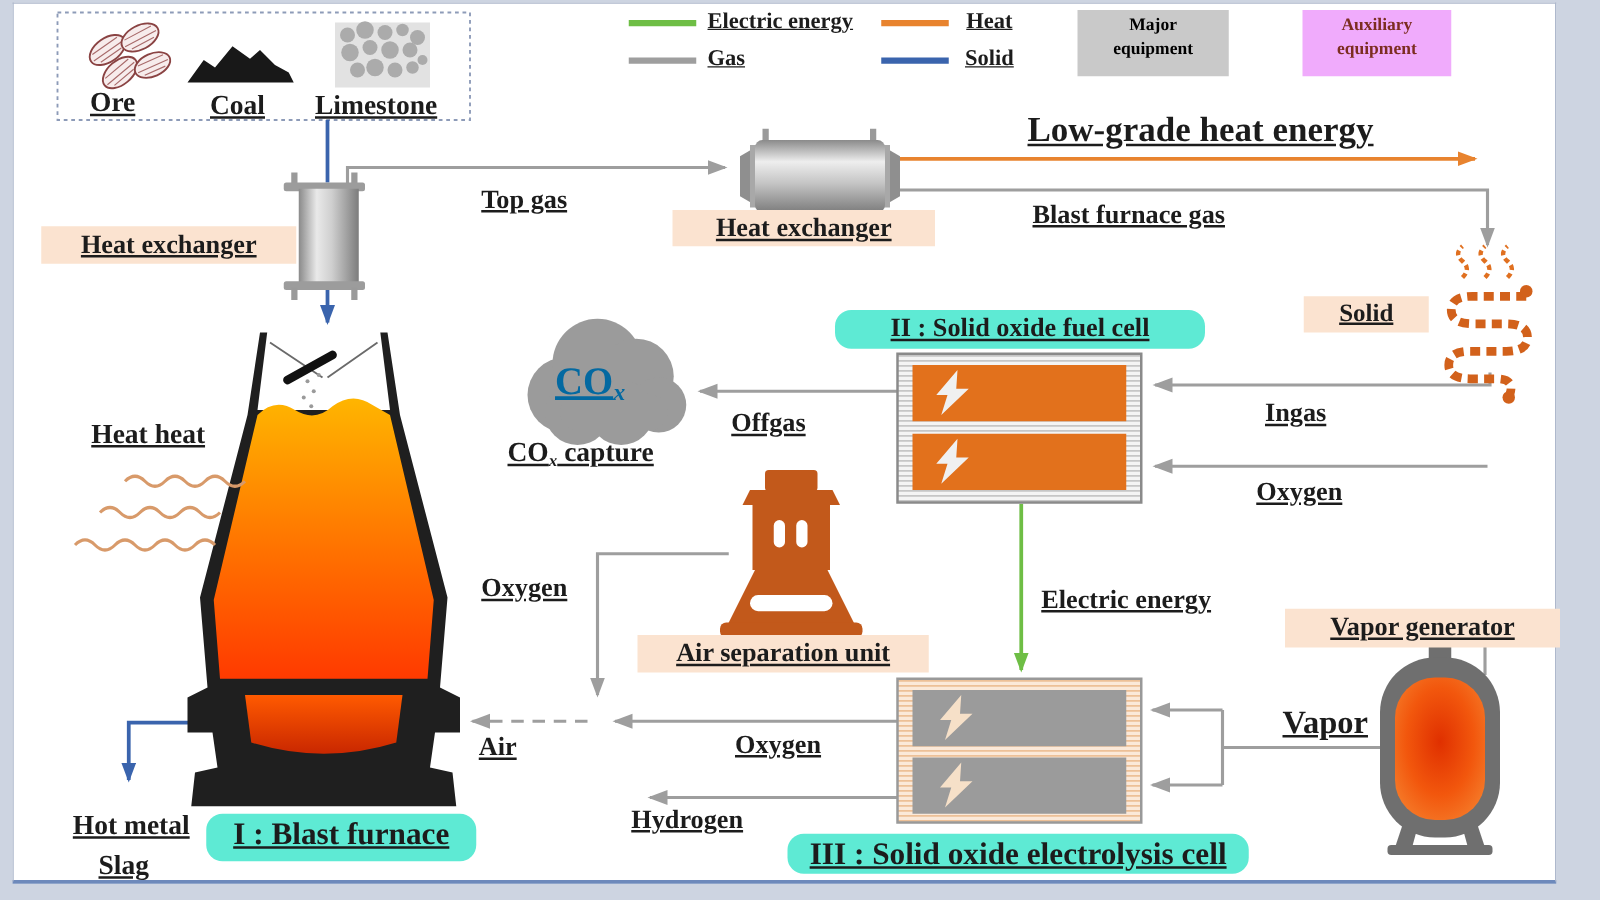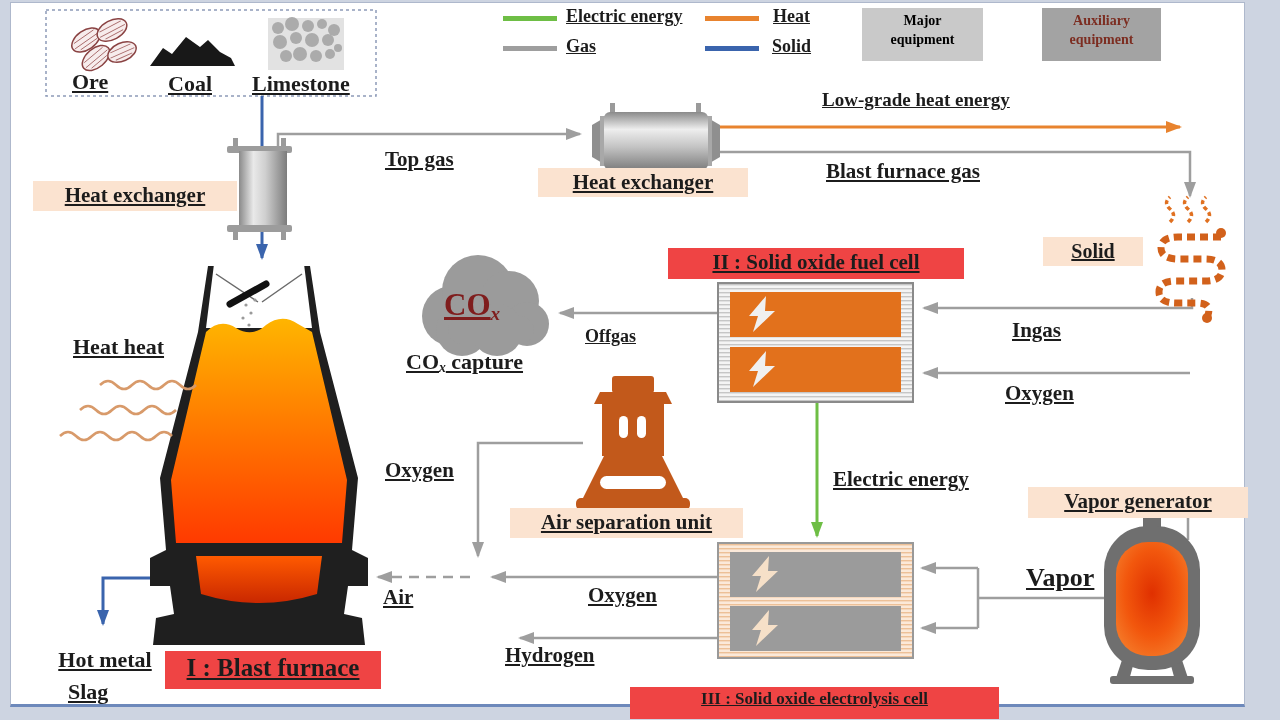--- a/index.html
+++ b/index.html
@@ -4,25 +4,25 @@
 <style>
   html,body{margin:0;padding:0;}
   #stage{position:relative;width:1280px;height:720px;background:#cdd4e1;overflow:hidden;
          font-family:"Liberation Serif","DejaVu Serif",serif;}
   #panel{position:absolute;left:10px;top:2px;width:1233px;height:701px;background:#ffffff;
          border:1px solid #aeb8cc;border-bottom:3px solid #6d89bb;}
   svg{position:absolute;left:0;top:0;}
   .lbl{position:absolute;font-weight:bold;color:#1c1c1c;white-space:nowrap;line-height:1.1;text-decoration:underline;}
   .tag{text-align:center;padding-top:3px;}
   .tag-peach{background:#fbe3d0;}
-  .tag-gray{background:#ef4444;}
+  .tag-gray{background:#5eead4;border-radius:13px;}
   .sub{font-style:italic;font-size:0.62em;vertical-align:-0.25em;}
   .swatch{position:absolute;height:5px;}
   .keybox{position:absolute;text-align:center;font-weight:bold;font-size:14px;line-height:1.35;padding-top:4px;}
-  .cloudtxt{color:#7f1d1d;}
+  .cloudtxt{color:#0369a1;}
 </style>
 </head>
 <body>
 
 <div id="stage">
   <div id="panel"></div>
 
   <svg width="1280" height="720" viewBox="0 0 1280 720">
     <defs>
       <marker id="m-gray" markerUnits="userSpaceOnUse" markerWidth="18" markerHeight="14" refX="14" refY="6" orient="auto">
@@ -249,45 +249,45 @@
   <div class="lbl" style="left:773px;top:7px;font-size:18px;">Heat</div>
   <div class="swatch" style="left: 503px; top: 46px; width: 54px; background: rgb(158, 158, 158);"></div>
   <div class="lbl" style="left:566px;top:37px;font-size:18px;">Gas</div>
   <div class="swatch" style="left: 705px; top: 46px; width: 54px; background: rgb(58, 100, 173);"></div>
   <div class="lbl" style="left:772px;top:37px;font-size:18px;">Solid</div>
 
   <div class="keybox" style="left: 862px; top: 8px; width: 121px; height: 49px; background: rgb(201, 201, 201);">
     <span>Major</span><br>
     <span>equipment</span>
   </div>
-  <div class="keybox" style="left: 1042px; top: 8px; width: 119px; height: 49px; color: rgb(124, 45, 33); background: #a3a3a3;">
+  <div class="keybox" style="left: 1042px; top: 8px; width: 119px; height: 49px; color: rgb(124, 45, 33); background: #f0abfc;">
     <span>Auxiliary</span><br>
     <span>equipment</span>
   </div>
 
   <div class="lbl tag tag-peach" style="left:33px;top:181px;width:204px;height:27px;font-size:21px;">Heat exchanger</div>
   <div class="lbl tag tag-peach" style="left:538px;top:168px;width:210px;height:26px;font-size:21px;">Heat exchanger</div>
   <div class="lbl tag tag-peach" style="left:1043px;top:237px;width:100px;height:26px;font-size:20px;">Solid</div>
   <div class="lbl tag tag-peach" style="left:1028px;top:487px;width:220px;height:28px;font-size:21px;">Vapor generator</div>
   <div class="lbl tag tag-peach" style="left:510px;top:508px;width:233px;height:27px;font-size:21px;">Air separation unit</div>
   <div class="lbl tag tag-gray" style="left:668px;top:248px;width:296px;height:28px;font-size:21px;">II : Solid oxide fuel cell</div>
-  <div class="lbl tag tag-gray" style="left:630px;top:667px;width:369px;height:29px;font-size:17px;margin-top:20px;">III : Solid oxide electrolysis cell</div>
+  <div class="lbl tag tag-gray" style="left:630px;top:667px;width:369px;height:29px;font-size:25px;">III : Solid oxide electrolysis cell</div>
   <div class="lbl tag tag-gray" style="left:165px;top:651px;width:216px;height:35px;font-size:25px;">I : Blast furnace</div>
 
   <div class="lbl" style="left:385px;top:148px;font-size:21px;">Top gas</div>
-  <div class="lbl" style="left:822px;top:90px;font-size:19px;">Low-grade heat energy</div>
+  <div class="lbl" style="left:822px;top:90px;font-size:28px;">Low-grade heat energy</div>
   <div class="lbl" style="left:826px;top:160px;font-size:21px;">Blast furnace gas</div>
   <div class="lbl" style="left:1012px;top:319px;font-size:21px;">Ingas</div>
   <div class="lbl" style="left:1005px;top:382px;font-size:21px;">Oxygen</div>
-  <div class="lbl" style="left:585px;top:327px;font-size:18px;">Offgas</div>
+  <div class="lbl" style="left:585px;top:327px;font-size:21px;">Offgas</div>
   <div class="lbl" style="left:833px;top:468px;font-size:21px;">Electric energy</div>
   <div class="lbl" style="left:385px;top:459px;font-size:21px;">Oxygen</div>
   <div class="lbl" style="left:383px;top:586px;font-size:21px;">Air</div>
   <div class="lbl" style="left:588px;top:584px;font-size:21px;">Oxygen</div>
   <div class="lbl" style="left:505px;top:644px;font-size:21px;">Hydrogen</div>
   <div class="lbl" style="left:1026px;top:564px;font-size:26px;">Vapor</div>
   <div class="lbl" style="left:73px;top:335px;font-size:22px;">Heat heat</div>
   <div class="lbl" style="left:50px;top:648px;width:110px;text-align:center;font-size:22px;">Hot metal</div>
-  <div class="lbl" style="left:68px;top:680px;width:110px;font-size:22px;">Slag</div>
+  <div class="lbl" style="left:44px;top:680px;width:110px;text-align:center;font-size:22px;">Slag</div>
 
   <div class="lbl cloudtxt" style="left:444px;top:288px;font-size:31px;"><span>CO</span><span class="sub">x</span></div>
   <div class="lbl" style="left:406px;top:350px;font-size:22px;"><span>CO</span><span class="sub">x</span><span> capture</span></div>
 </div>
 
 </body></html>

